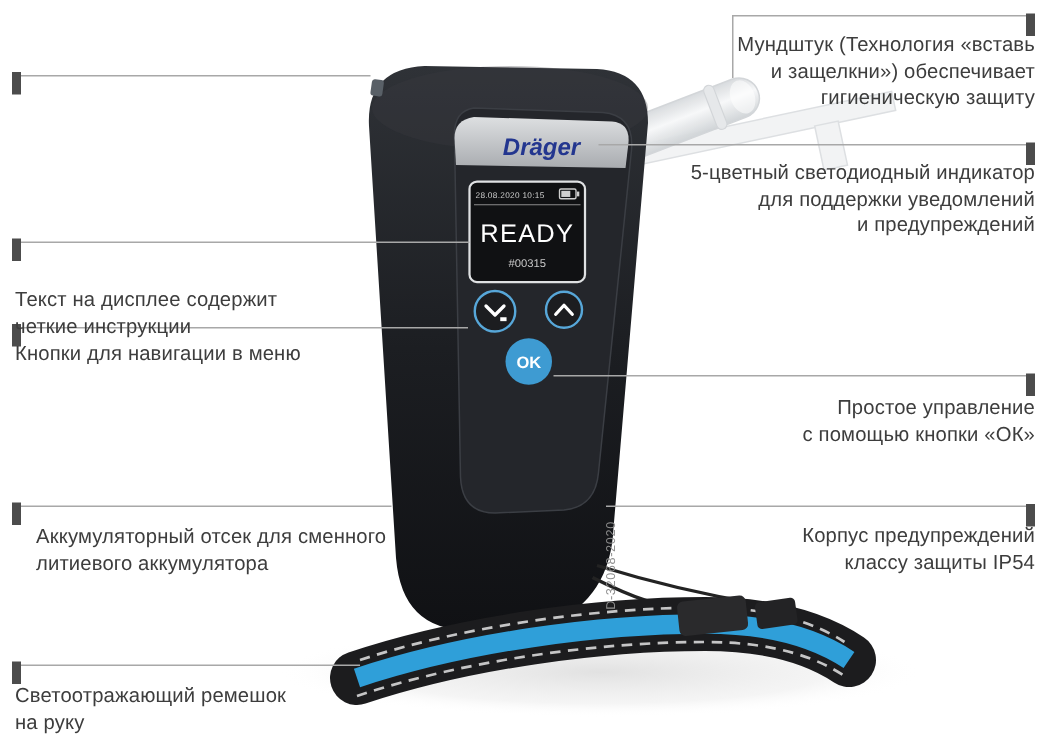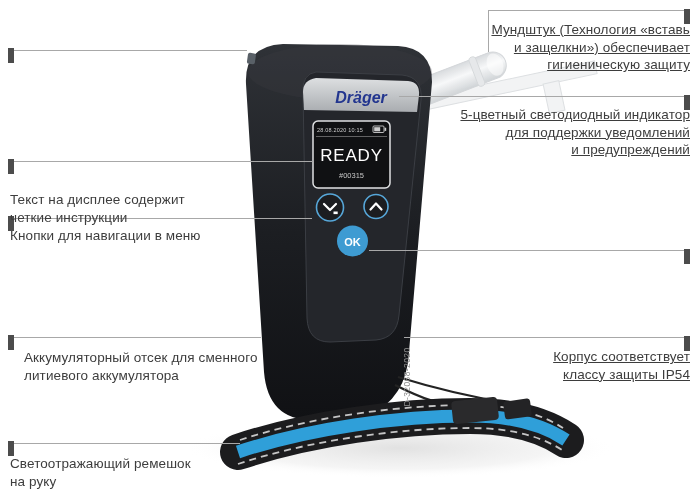--- a/index.html
+++ b/index.html
@@ -4,21 +4,21 @@
 <style>
   html,body{margin:0;padding:0;background:#fff;}
   #stage{
     position:relative;width:700px;height:496px;background:#ffffff;overflow:hidden;
     font-family:"Liberation Sans","DejaVu Sans",sans-serif;
   }
   .callout{
     position:absolute;font-size:13.5px;line-height:17.5px;color:#3d3d3d;
     white-space:pre-line;letter-spacing:.1px;
   }
-  .callout.right{text-align:right;text-decoration:underline;}
+  .callout.right{text-align:right;}
   .lead{position:absolute;height:1px;background:#a8a8a8;}
   .vlead{position:absolute;width:1px;background:#a8a8a8;}
   .marker{position:absolute;width:6px;height:15px;background:#4c4c4c;}
   svg{position:absolute;left:0;top:0;}
 </style>
 </head>
 <body>
 
 <div id="stage">
 
@@ -145,16 +145,18 @@
 литиевого аккумулятора</div>
   <div class="callout" style="left:10px;top:455px;width:230px;">Светоотражающий ремешок
 на руку</div>
 
   <div class="callout right" style="right:10px;top:21px;width:240px;">Мундштук (Технология «вставь
 и защелкни») обеспечивает
 гигиеническую защиту</div>
   <div class="callout right" style="right:10px;top:106px;width:250px;">5-цветный светодиодный индикатор
 для поддержки уведомлений
 и предупреждений</div>
-  <div class="callout right" style="right:10px;top:348px;width:230px;">Корпус соответствует
+  <div class="callout right" style="right:10px;top:263px;width:230px;">Простое управление
+с помощью кнопки «ОК»</div>
+  <div class="callout right" style="right:10px;top:348px;width:230px;">Корпус предупреждений
 классу защиты IP54</div>
 
 </div>
 
 </body></html>

